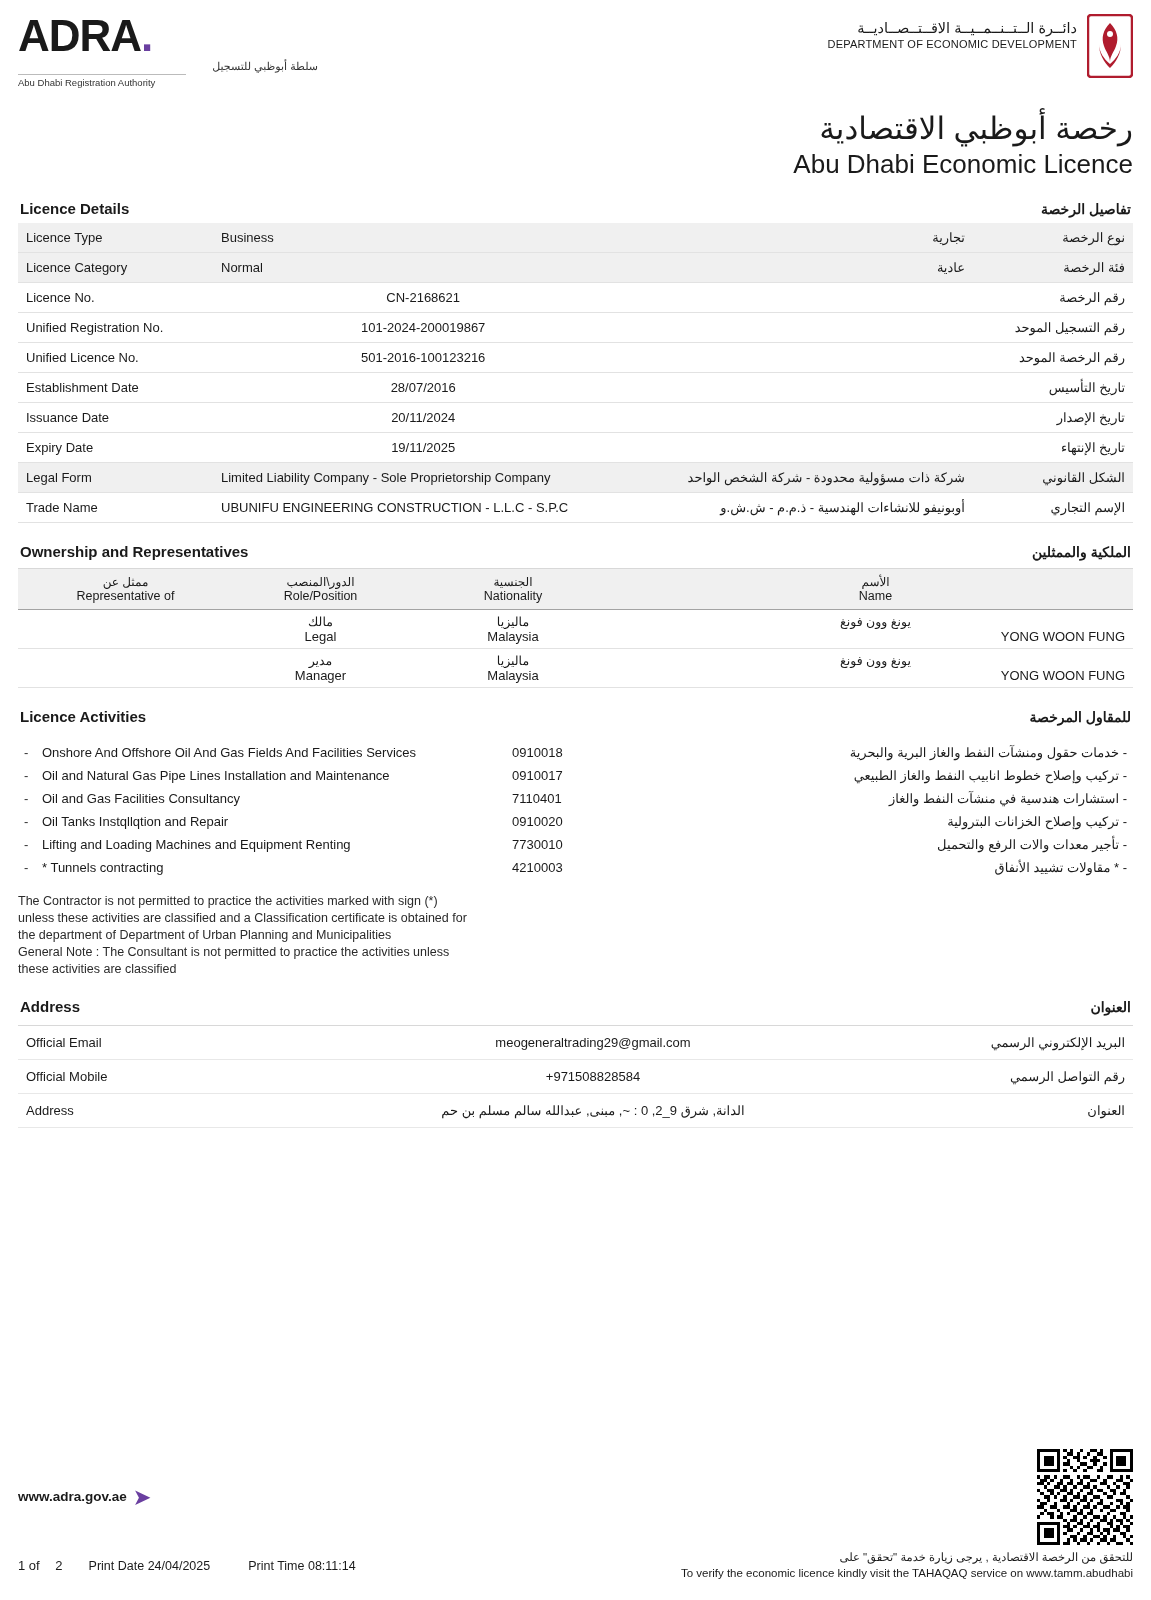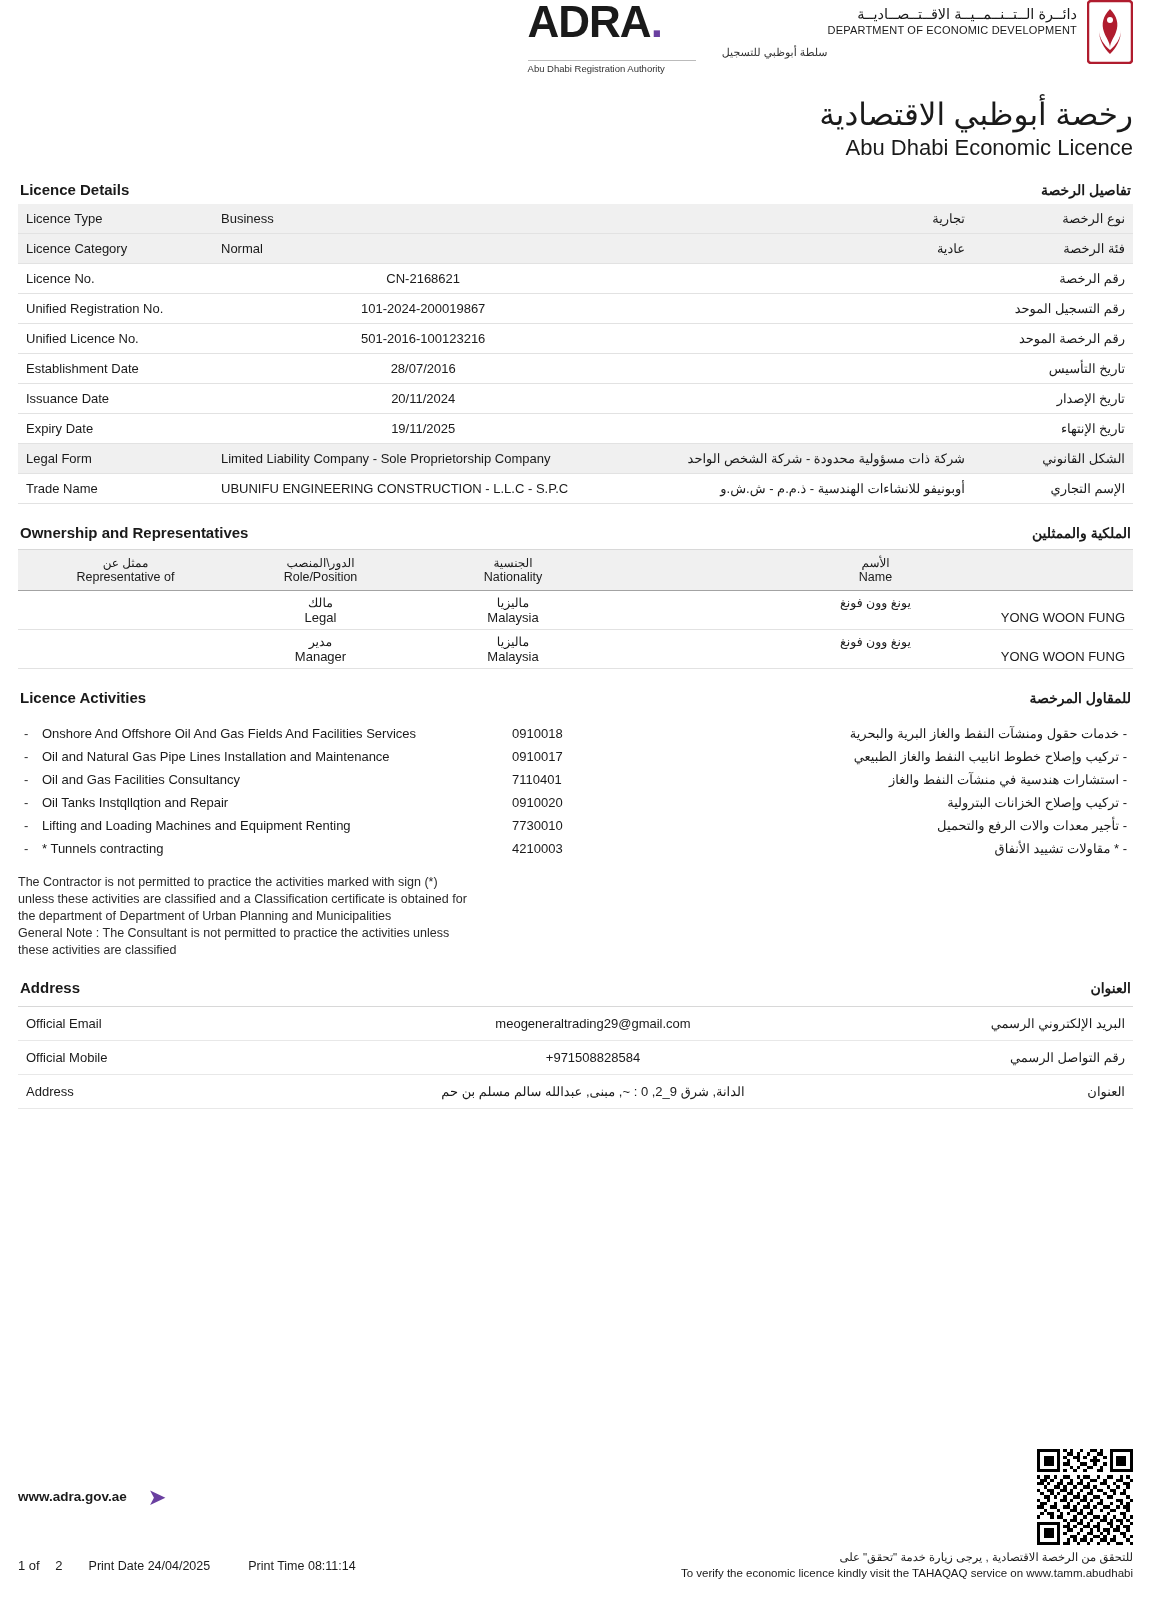--- a/index.html
+++ b/index.html
@@ -8,38 +8,38 @@
     width: 1151px;
     min-height: 1600px;
     background: #ffffff;
     font-family: "Liberation Sans", sans-serif;
     color: #1a1a1a;
     position: relative;
   }
   .page { width: 1151px; min-height: 1600px; padding: 0 18px; position: relative; }
 
   
-  .header { display: flex; align-items: flex-start; justify-content: flex-end; }
+  .header { display: flex; align-items: flex-start; justify-content: space-between; padding-top: 14px; }
   .logo-left { width: 300px; }
   .adra-word { font-size: 44px; font-weight: bold; letter-spacing: -1px; line-height: 1; color: #1a1a1a; }
   .adra-dot { color: #6a3fa0; }
   .adra-ar { font-size: 11px; letter-spacing: 1px; color: #333; margin-top: 2px; direction: rtl; }
   .adra-en { font-size: 9.5px; color: #333; margin-top: 1px; border-top: 1px solid #bbb; padding-top: 2px; width: 168px;}
 
   .logo-right { display: flex; align-items: flex-start; gap: 10px; }
   .ded-text { text-align: right; padding-top: 6px; }
   .ded-ar { font-size: 14.5px; letter-spacing: 1px; color: #1a1a1a; direction: rtl; }
   .ded-en { font-size: 11px; color: #1a1a1a; margin-top: 2px; letter-spacing: 0.2px;}
   .crest { width: 46px; height: 64px; position: relative; }
   .crest svg { display:block; }
 
   
   .title-block { text-align: right; margin-top: 22px; }
   .title-ar { font-size: 31px; color: #1a1a1a; direction: rtl; line-height: 1.2; }
-  .title-en { font-size: 22px; color: #1a1a1a; margin-top: 2px; }
+  .title-en { font-size: 26px; color: #1a1a1a; margin-top: 2px; }
 
   
   .section-head { display: flex; justify-content: space-between; align-items: flex-end; margin-top: 20px; padding: 0 2px 6px 2px; }
   .section-head .en { font-size: 15px; font-weight: bold; }
   .section-head .ar { font-size: 14px; font-weight: bold; direction: rtl; }
 
   
   table { width: 100%; border-collapse: collapse; }
   .details-tbl td { padding: 7px 8px; font-size: 13px; vertical-align: middle; }
   .details-tbl tr.alt td { background: #f0f0f0; }
@@ -80,21 +80,21 @@
 
   
   .addr-tbl { margin-top: 4px; }
   .addr-tbl tr { border-bottom: 1px solid #e8e8e8; }
   .addr-tbl tr:first-child { border-top: 1px solid #d8d8d8; }
   .addr-tbl td { padding: 9px 8px; font-size: 13px; }
 
   
   .footer { position: absolute; left: 18px; right: 18px; bottom: 18px; }
   .footer-top { display: flex; align-items: center; justify-content: space-between; }
-  .site { font-size: 13.5px; font-weight: bold; color: #1a1a1a; display: flex; align-items: center; gap: 22px; }
+  .site { font-size: 13.5px; font-weight: bold; color: #1a1a1a; display: flex; align-items: center; gap: 7px; }
   .arrow { color: #6a3fa0; font-size: 20px; line-height: 1; }
   .qr { width: 96px; height: 96px; }
   .footer-bottom { display: flex; align-items: center; justify-content: space-between; margin-top: 4px; border-top: 0; }
   .print-info { display: flex; gap: 26px; font-size: 12.5px; align-items: baseline;}
   .verify { text-align: right; font-size: 11.5px; line-height: 1.45; }
   .verify .ar { direction: rtl; }
   .pagenum { font-size: 13px; }
   .small-gap { margin-right: 12px; }
 </style>
 </head>

